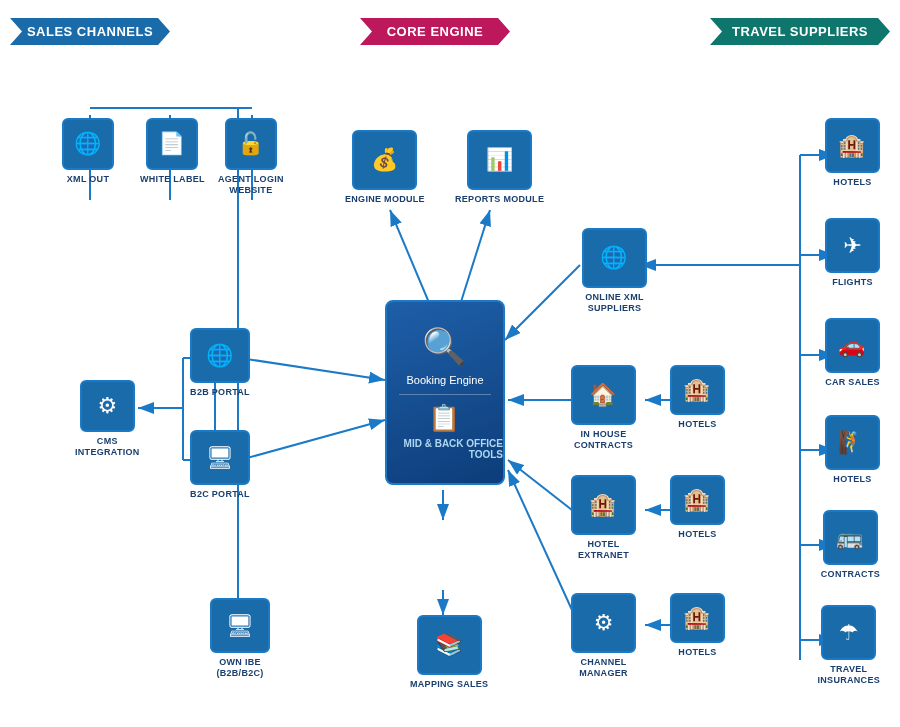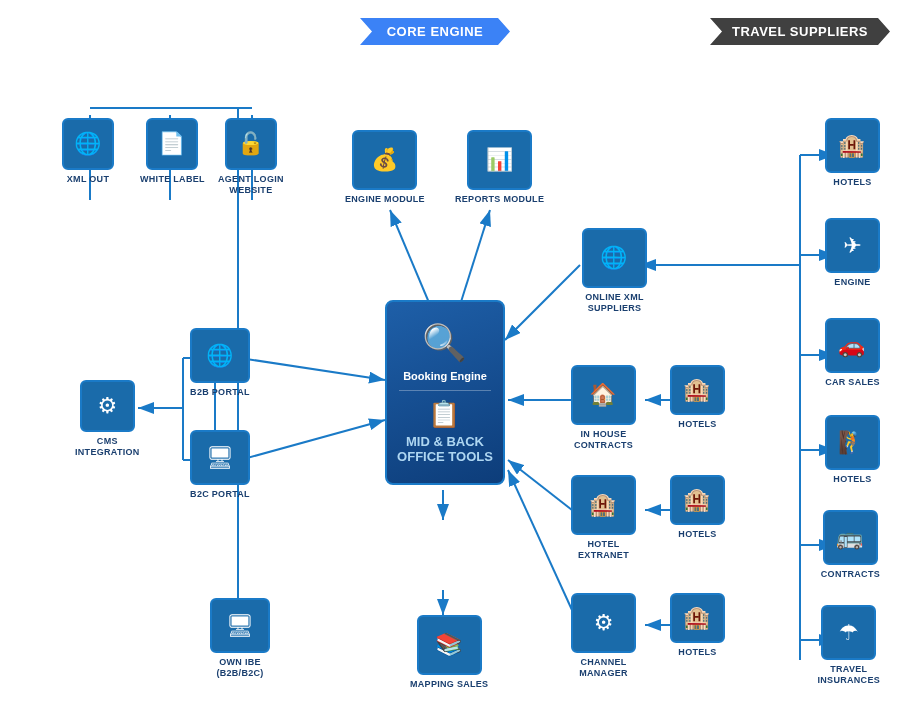--- a/index.html
+++ b/index.html
@@ -34,27 +34,27 @@
     }
 
     .banner-left {
       left: 10px;
       background: #1a6baa;
       width: 160px;
     }
 
     .banner-center {
       left: 360px;
-      background: #3b82f6;
+      background: #be185d;
       width: 150px;
     }
 
     .banner-right {
       right: 10px;
-      background: #404040;
+      background: #0f766e;
       width: 180px;
     }
 
     
     .box {
       position: absolute;
       display: flex;
       flex-direction: column;
       align-items: center;
       justify-content: center;
@@ -184,20 +184,23 @@
     <line x1="183" y1="408" x2="138" y2="408" stroke="#1a7ac7" stroke-width="2" marker-end="url(#arrowhead)"></line>
 
     <line x1="240" y1="358" x2="385" y2="380" stroke="#1a7ac7" stroke-width="2" marker-end="url(#arrowhead)"></line>
 
     <line x1="240" y1="460" x2="385" y2="420" stroke="#1a7ac7" stroke-width="2" marker-end="url(#arrowhead)"></line>
 
     <line x1="238" y1="625" x2="238" y2="108" stroke="#1a7ac7" stroke-width="2" stroke-dasharray="none"></line>
 
   </svg>
 
+  <div class="header-banner banner-left">
+    <span>SALES CHANNELS</span>
+  </div>
   <div class="header-banner banner-center">
     <span>CORE ENGINE</span>
   </div>
   <div class="header-banner banner-right">
     <span>TRAVEL SUPPLIERS</span>
   </div>
 
   <div class="box" style="left:62px;top:118px;">
     <div class="icon-box" style="width:52px;height:52px;">
       <span class="icon-symbol">🌐</span>
@@ -257,24 +260,24 @@
   <div class="box" style="left:455px;top:130px;">
     <div class="icon-box" style="width:65px;height:60px;">
       <span class="icon-symbol">📊</span>
     </div>
     <div class="label-text">REPORTS MODULE</div>
   </div>
 
   <div class="box" style="left:385px;top:300px;">
     <div class="icon-box-large" style="width:120px;height:185px;">
       <span style="font-size:36px;color:#fff;">🔍</span>
-      <div style="font-size:11px;font-weight:700;color:#fff;margin-top:6px;text-align:right;">Booking Engine</div>
+      <div style="font-size:11px;font-weight:400;color:#fff;margin-top:6px;text-align:right;">Booking Engine</div>
       <div style="border-top:1px solid rgba(255,255,255,0.3);margin:8px 6px;width:80%;"></div>
       <span style="font-size:26px;color:#fff;">📋</span>
-      <div style="font-size:13px;font-weight:700;color:#aed6f1;margin-top:4px;text-align:center;">MID &amp; BACK OFFICE TOOLS</div>
+      <div style="font-size:10px;font-weight:700;color:#aed6f1;margin-top:4px;text-align:right;">MID &amp; BACK OFFICE TOOLS</div>
     </div>
   </div>
 
   <div class="box" style="left:410px;top:615px;">
     <div class="icon-box" style="width:65px;height:60px;">
       <span class="icon-symbol">📚</span>
     </div>
     <div class="label-text">MAPPING SALES</div>
   </div>
 
@@ -331,21 +334,21 @@
     <div class="icon-box" style="width:55px;height:55px;">
       <span class="icon-symbol">🏨</span>
     </div>
     <div class="label-text">HOTELS</div>
   </div>
 
   <div class="box" style="right:20px;top:218px;">
     <div class="icon-box" style="width:55px;height:55px;">
       <span class="icon-symbol">✈</span>
     </div>
-    <div class="label-text">ENGINE</div>
+    <div class="label-text">FLIGHTS</div>
   </div>
 
   <div class="box" style="right:20px;top:318px;">
     <div class="icon-box" style="width:55px;height:55px;">
       <span class="icon-symbol">🚗</span>
     </div>
     <div class="label-text">CAR SALES</div>
   </div>
 
   <div class="box" style="right:20px;top:415px;">

